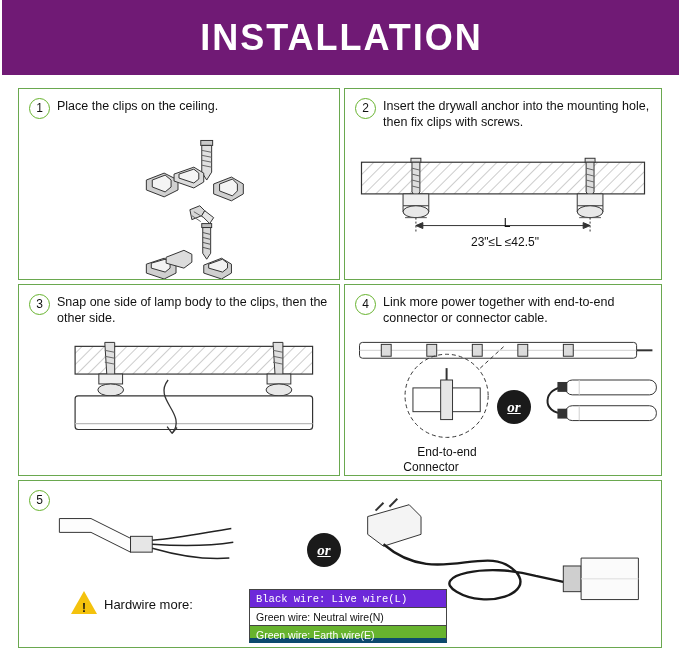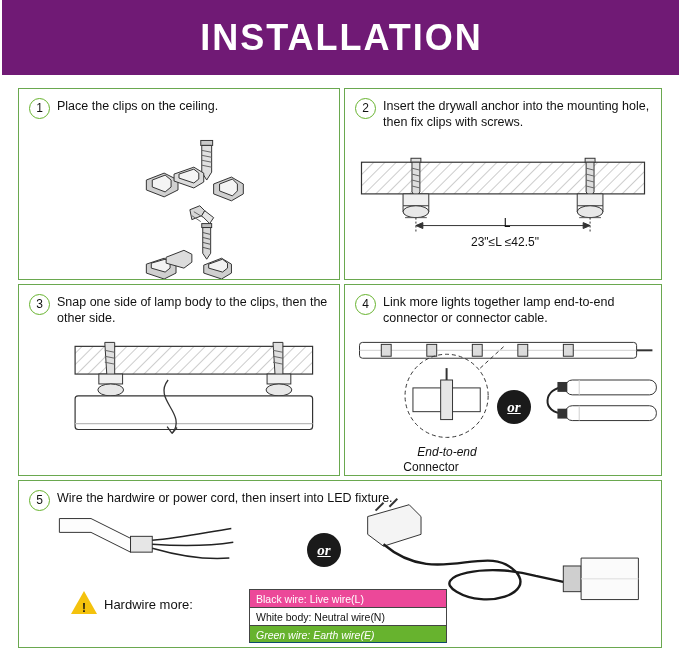--- a/index.html
+++ b/index.html
@@ -121,22 +121,22 @@
     font-family: "Liberation Sans", sans-serif;
   }
   .wire-row {
     height: 18px;
     line-height: 18px;
     padding-left: 6px;
     box-sizing: border-box;
     border: 1px solid #444;
     border-bottom: none;
   }
-  .wire-row:last-child { border-bottom: 1px solid #0c4a6e; font-style: italic; }
-  .wire-black { background: #ec4899; color: #ffffff; }
+  .wire-row:last-child { border-bottom: 5px solid #0c4a6e; }
+  .wire-black { background: #6d28d9; color: #ffffff; font-family: Liberation Mono, monospace; }
   .wire-white { background: #ffffff; color: #111111; }
   .wire-green { background: #67b32e; color: #ffffff; }
 
   .hardwire-label {
     position: absolute;
     left: 85px;
     top: 116px;
     font-size: 13px;
     font-family: "Liberation Sans", sans-serif;
     color: #111;
@@ -300,21 +300,21 @@
       <g stroke="#333" fill="none" stroke-width="1.3">
         <path d="M150 96 C 134 116, 170 130, 154 150"></path>
         <path d="M154 150 L149 143 M154 150 L159 144"></path>
       </g>
     </svg>
   </div>
 
   <div class="panel" id="panel4">
     <div class="step-head">
       <div class="step-num">4</div>
-      <div class="step-text">Link more lights together lamp end-to-end connector or connector cable.</div>
+      <div class="step-text">Link more power together with end-to-end connector or connector cable.</div>
     </div>
     <svg class="art" viewBox="0 0 318 192">
 
       <g stroke="#333" fill="#ffffff" stroke-width="1">
         <rect x="14" y="58" width="280" height="16" rx="3"></rect>
         <line x1="14" y1="66" x2="294" y2="66" stroke="#cfcfcf"></line>
         <g fill="#dcdcdc">
           <rect x="36" y="60" width="10" height="12"></rect>
           <rect x="82" y="60" width="10" height="12"></rect>
           <rect x="128" y="60" width="10" height="12"></rect>
@@ -341,28 +341,27 @@
         <line x1="236" y1="96" x2="236" y2="111" stroke="#cfcfcf"></line>
         <line x1="236" y1="122" x2="236" y2="137" stroke="#cfcfcf"></line>
       </g>
       <g stroke="#222" fill="none" stroke-width="2">
         <path d="M222 103 C 200 103, 196 130, 222 130"></path>
         <rect x="214" y="98" width="10" height="10" fill="#333" stroke="none"></rect>
         <rect x="214" y="125" width="10" height="10" fill="#333" stroke="none"></rect>
       </g>
     </svg>
     <div class="or-badge" style="left:152px; top:105px;">or</div>
-    <div class="caption" style="left:42px; top:160px; width:120px;font-style:italic;">End-to-end</div>
+    <div class="caption" style="left:42px; top:160px; width:120px;">End-to-end</div>
     <div class="caption" style="left:26px; top:175px; width:120px;">Connector</div>
   </div>
 
   <div class="panel" id="panel5">
     <div class="step-head">
       <div class="step-num">5</div>
-      <div class="step-text">Wire the hardwire or power cord, then insert into LED fixture.</div>
     </div>
     <svg class="art" viewBox="0 0 644 168">
 
       <g stroke="#333" fill="#ffffff" stroke-width="1">
         <path d="M38 38 L70 38 L110 58 L110 72 L70 52 L38 52 Z" fill="#fdfdfd"></path>
         <rect x="110" y="56" width="22" height="16" fill="#e6e6e6"></rect>
       </g>
       <g stroke="#222" fill="none" stroke-width="1.6">
         <path d="M132 60 C 160 58, 186 52, 212 48"></path>
         <path d="M132 64 C 162 66, 188 66, 214 62"></path>
@@ -387,18 +386,18 @@
     </svg>
 
     <div class="or-badge" style="left:288px; top:52px;">or</div>
 
     <div class="warn-tri"></div>
     <div class="warn-bang">!</div>
     <div class="hardwire-label">Hardwire more:</div>
 
     <div class="wire-legend">
       <div class="wire-row wire-black">Black wire: Live wire(L)</div>
-      <div class="wire-row wire-white">White body: Neutral wire(N)</div>
+      <div class="wire-row wire-white">Green wire: Neutral wire(N)</div>
       <div class="wire-row wire-green">Green wire: Earth wire(E)</div>
     </div>
   </div>
 
 </div>
 
 </body></html>

